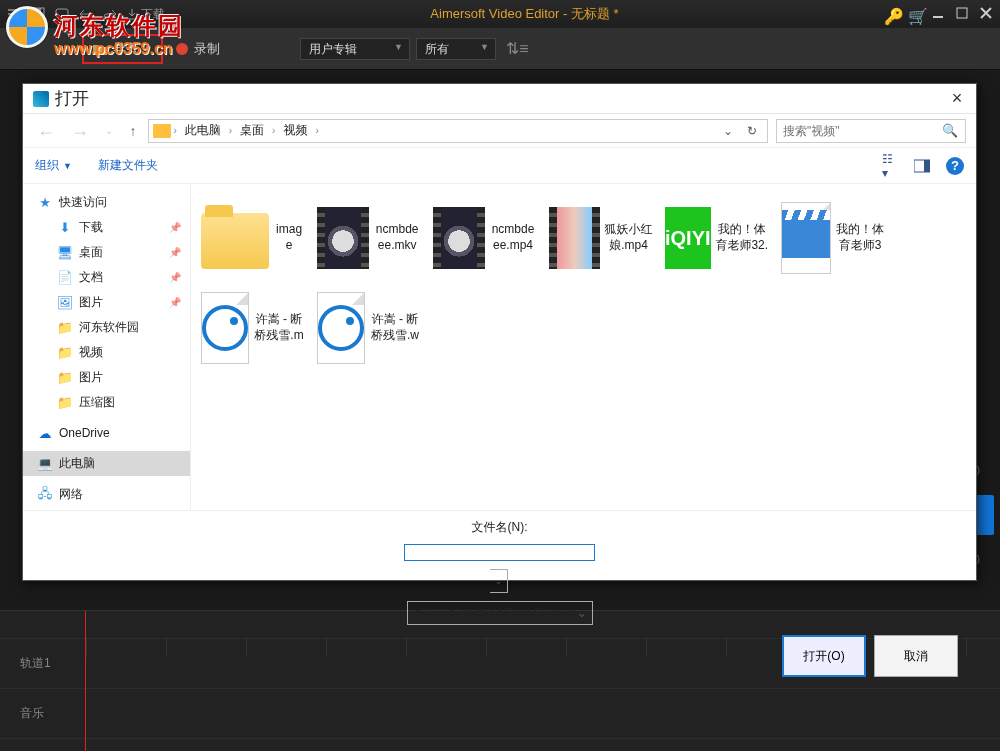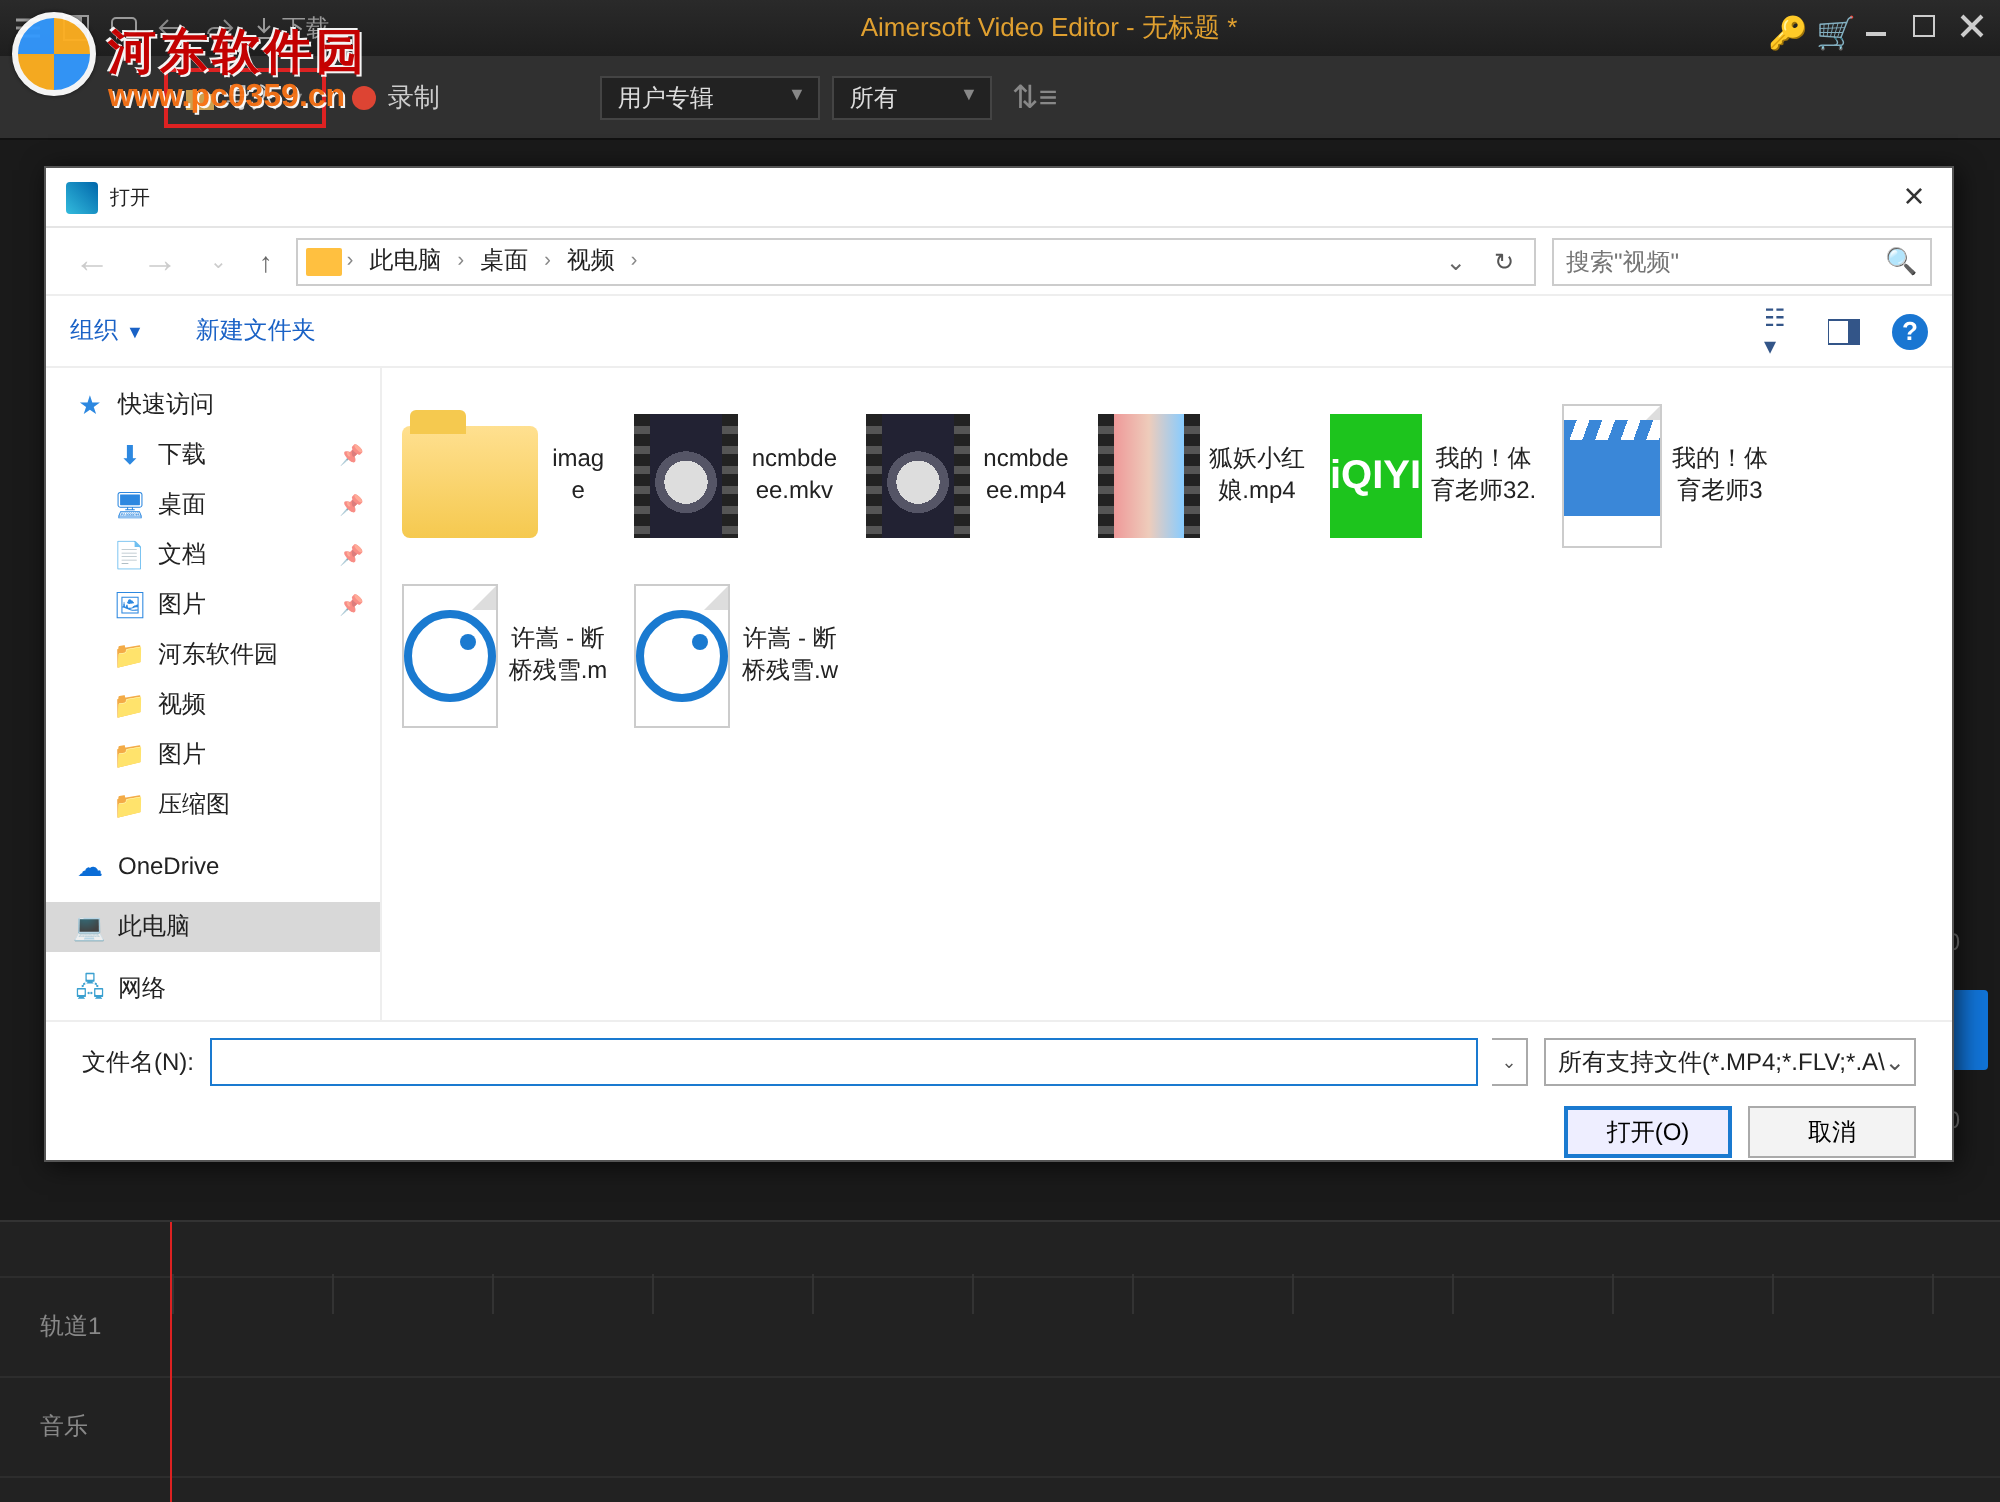--- a/index.html
+++ b/index.html
@@ -34,21 +34,21 @@
 .tc1 { top:394px;} .tc2 { top:483px;}
 .timeline { position:absolute; left:0; right:0; top:540px; bottom:0; background:#222; border-top:1px solid #333;}
 .tl-row { height:50px; border-bottom:1px solid #2d2d2d; display:flex; align-items:center; padding-left:20px; color:#888; font-size:12px; gap:8px;}
 .tl-red { position:absolute; left:85px; top:0; width:1px; height:100%; background:#d22;}
 .tl-mask { position:absolute; left:86px; top:26px; right:0; height:20px; background:repeating-linear-gradient(90deg,#333 0 1px, transparent 1px 80px);}
 
 
 .dialog { position: absolute; left: 22px; top: 83px; width: 955px; height: 498px; background: #fff; border: 1px solid #555; box-shadow: 2px 2px 12px #000a; z-index: 100; font-size: 12px; color: #222; }
 .dlg-title { height: 30px; display: flex; align-items: center; padding: 0 10px; border-bottom: 1px solid #e5e5e5;}
 .dlg-title-icon { width:16px; height:16px; margin-right:6px; background:linear-gradient(45deg,#3bd,#06a); border-radius:2px;}
-.dlg-title span { font-size: 10px; }
+.dlg-title span { font-size: 17px; }
 .dlg-close { margin-left:auto; width:18px; font-size:18px; color:#333; cursor:pointer; text-align:center;}
 
 .dlg-nav { height: 34px; display: flex; align-items: center; padding: 0 10px; gap: 8px; border-bottom: 1px solid #eee;}
 .nav-arrow { color:#ccc; font-size:18px; padding:0 4px; cursor:pointer;}
 .nav-up { color:#666; font-size:14px; padding:0 4px; cursor:pointer;}
 .addr-bar { flex:1; display:flex; align-items:center; border:1px solid #ccc; height:24px; padding:0 4px; gap:2px;}
 .addr-folder-ico { width:18px; height:14px; background:#ffc040; border-radius:1px;}
 .crumb { padding:0 6px; cursor:pointer; height:100%; display:flex; align-items:center;}
 .crumb-sep { color:#888; font-size:10px;}
 .addr-drop { margin-left:auto; padding:0 6px; color:#666; cursor:pointer;}
@@ -91,29 +91,29 @@
 .thumb.mp4 { background:#fff;}
 .thumb.mp4 .clap { width:48px; height:40px; background:#3a87d8; position:relative;}
 .thumb.mp4 .clap::before{content:"";position:absolute;top:-8px;left:0;right:0;height:10px;background:repeating-linear-gradient(110deg,#3a87d8 0 6px,#fff 6px 12px);}
 .thumb.audio { background:#fff;}
 .thumb.audio .disc { width:46px; height:46px; border:4px solid #1a7ad0; border-radius:50%; position:relative;}
 .thumb.audio .disc::after { content:""; width:8px; height:8px; background:#1a7ad0; border-radius:50%; position:absolute; top:8px; right:6px;}
 .thumb.page { border:1px solid #ccc; background:#fff; width:64px; height:72px; position:relative;}
 .thumb.page::before{content:"";position:absolute;top:0;right:0;border-width:0 0 12px 12px;border-style:solid;border-color:transparent transparent #ddd transparent;}
 
 .dlg-bottom { padding:8px 18px 12px; border-top:1px solid #eee;}
-.fn-row { display:flex; align-items:center; gap:8px; margin-bottom:10px;}
+.fn-row { display:flex; align-items:center; gap:8px; margin-bottom:10px;flex-direction:column;}
 .fn-label { white-space:nowrap;}
 .fn-input { flex:1; height:24px; border:1px solid #1a7ad0; padding:0 6px; outline:none; position:relative;}
 .fn-input::after{content:"";}
 .fn-combo-drop { width:18px; height:24px; border:1px solid #aaa; border-left:none; display:flex; align-items:center; justify-content:center; font-size:9px; color:#555; cursor:pointer; margin-left:-1px;}
 .filter-combo { width:186px; height:24px; border:1px solid #aaa; display:flex; align-items:center; padding:0 6px; cursor:pointer; white-space:nowrap; overflow:hidden;}
 .filter-combo::after{content:"⌄"; margin-left:auto; font-size:12px; color:#555;}
 .btn-row { display:flex; justify-content:flex-end; gap:8px;}
-.dlg-btn { min-width:84px; height:26px; border:1px solid #aaa; background:#f3f3f3; cursor:pointer; font-size:12px;}
+.dlg-btn { min-width:84px; height:42px; border:1px solid #aaa; background:#f3f3f3; cursor:pointer; font-size:12px;}
 .dlg-btn.primary { border:2px solid #1a7ad0; background:#eef;}
 svg { display:block; }
 </style>
 </head>
 <body>
 
 <div class="watermark">
   <div class="wm-logo"></div>
   <div class="wm-text">河东软件园</div>
   <div class="wm-url">www.pc0359.cn</div>

